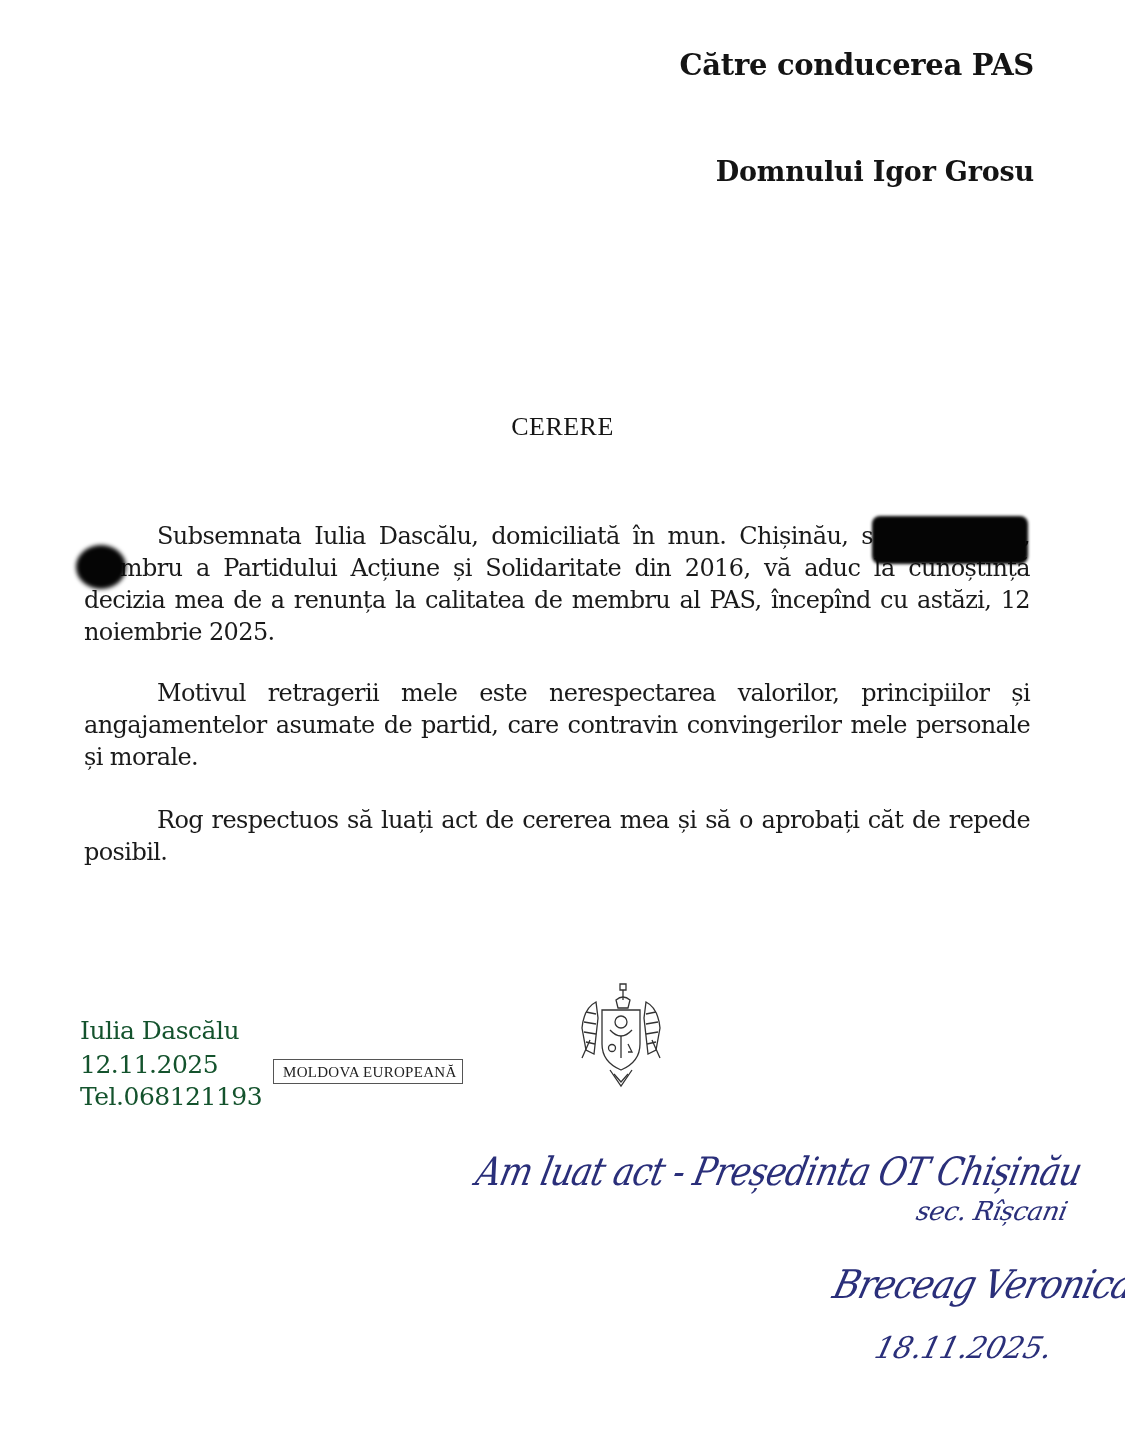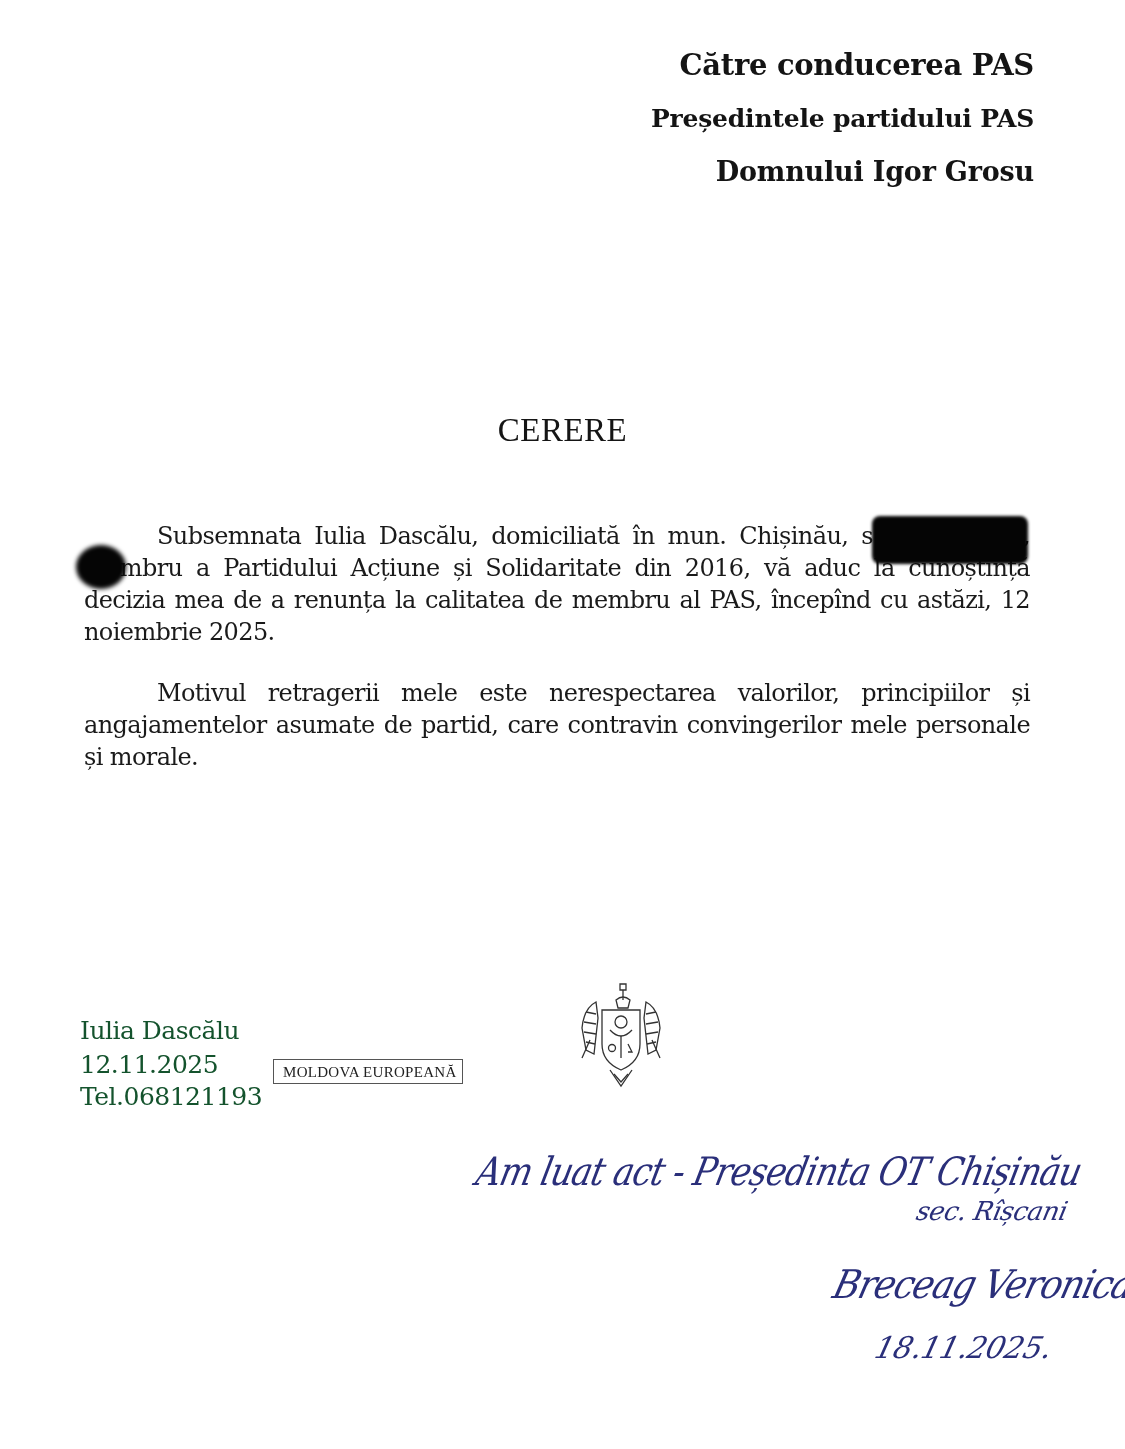--- a/index.html
+++ b/index.html
@@ -4,21 +4,21 @@
 <style>
   html, body { margin: 0; padding: 0; background: #ffffff; }
   body { width: 1125px; height: 1449px; position: relative; overflow: hidden; color: #1a1a1a; }
   .page { position: absolute; left: 0; top: 0; width: 1125px; height: 1449px; background: #fff; }
 
   .addr { position: absolute; right: 91px; font-family: "DejaVu Serif", serif; font-weight: bold; text-align: right; white-space: nowrap; color: #141414; }
   .addr1 { top: 48px; font-size: 29px; letter-spacing: -0.3px; }
   .addr2 { top: 104px; font-size: 25px; letter-spacing: -0.2px; }
   .addr3 { top: 156px; font-size: 27px; letter-spacing: -0.2px; }
 
-  .title { position: absolute; top: 412px; left: 0; width: 1125px; text-align: center; font-family: "Liberation Serif", serif; font-size: 33px; letter-spacing: 0.5px; color: #151515; }
+  .title { position: absolute; top: 412px; left: 0; width: 1125px; text-align: center; font-family: "Liberation Serif", serif; font-size: 26px; letter-spacing: 0.5px; color: #151515; }
 
   .body { position: absolute; left: 84px; width: 946px; font-family: "DejaVu Serif", serif; font-size: 24px; line-height: 32px; text-align: justify; color: #1a1a1a; letter-spacing: -0.6px; }
   .p1 { top: 520px; }
   .p2 { top: 677px; }
   .p3 { top: 804px; }
   .indent { display: inline-block; width: 73px; }
 
   .redact-block { position: absolute; left: 872px; top: 516px; width: 156px; height: 48px; background: #050505; border-radius: 8px; filter: blur(1.5px); }
   .redact-blob { position: absolute; left: 76px; top: 545px; width: 50px; height: 44px; background: #050505; border-radius: 50%; filter: blur(2px); }
 
@@ -37,32 +37,32 @@
   .hand2 { left: 920px; top: 1196px; font-size: 26px; letter-spacing: -0.5px; transform: skewX(-12deg); transform-origin: left top; }
   .hand3 { left: 840px; top: 1262px; font-size: 36px; letter-spacing: -1.5px; transform: skewX(-14deg) scaleY(1.1); transform-origin: left top; }
   .hand4 { left: 880px; top: 1330px; font-size: 30px; letter-spacing: -0.5px; transform: skewX(-14deg); transform-origin: left top; }
 </style>
 </head>
 <body>
 
 <div class="page">
 
   <div class="addr addr1">Către conducerea PAS</div>
-  <div class="addr addr2">Președintele partidului PAS</div>
   <div class="addr addr3">Domnului Igor Grosu</div>
 
   <div class="title">CERERE</div>
 
   <div class="body p1"><span class="indent"></span><span>Subsemnata Iulia Dascălu, domiciliată în mun. Chișinău, s</span><span style="display:inline-block;width:150px;"></span><span>, membru a Partidului Acțiune și Solidaritate din 2016, vă aduc la cunoștință decizia mea de a renunța la calitatea de membru al PAS, începînd cu astăzi, 12 noiembrie 2025.</span></div>
 
   <div class="redact-block"></div>
   <div class="redact-blob"></div>
 
   <div class="body p2"><span class="indent"></span><span>Motivul retragerii mele este nerespectarea valorilor, principiilor și angajamentelor asumate de partid, care contravin convingerilor mele personale și morale.</span></div>
 
+  <div class="body p3"><span class="indent"></span><span>Rog respectuos să luați act de cererea mea și să o aprobați căt de repede posibil.</span></div>
 
   <div class="sig-name sig1">Iulia Dascălu</div>
   <div class="sig-name sig2">12.11.2025</div>
   <div class="sig-name sig3">Tel.068121193</div>
 
   <div class="digisig-box">MOLDOVA EUROPEANĂ</div>
 
   <div class="coat">
     <svg width="90" height="116" viewBox="0 0 90 116" fill="none" stroke="#333" stroke-width="1.3">
       <path d="M44 6 L50 6 L50 12 L44 12 Z"></path>

